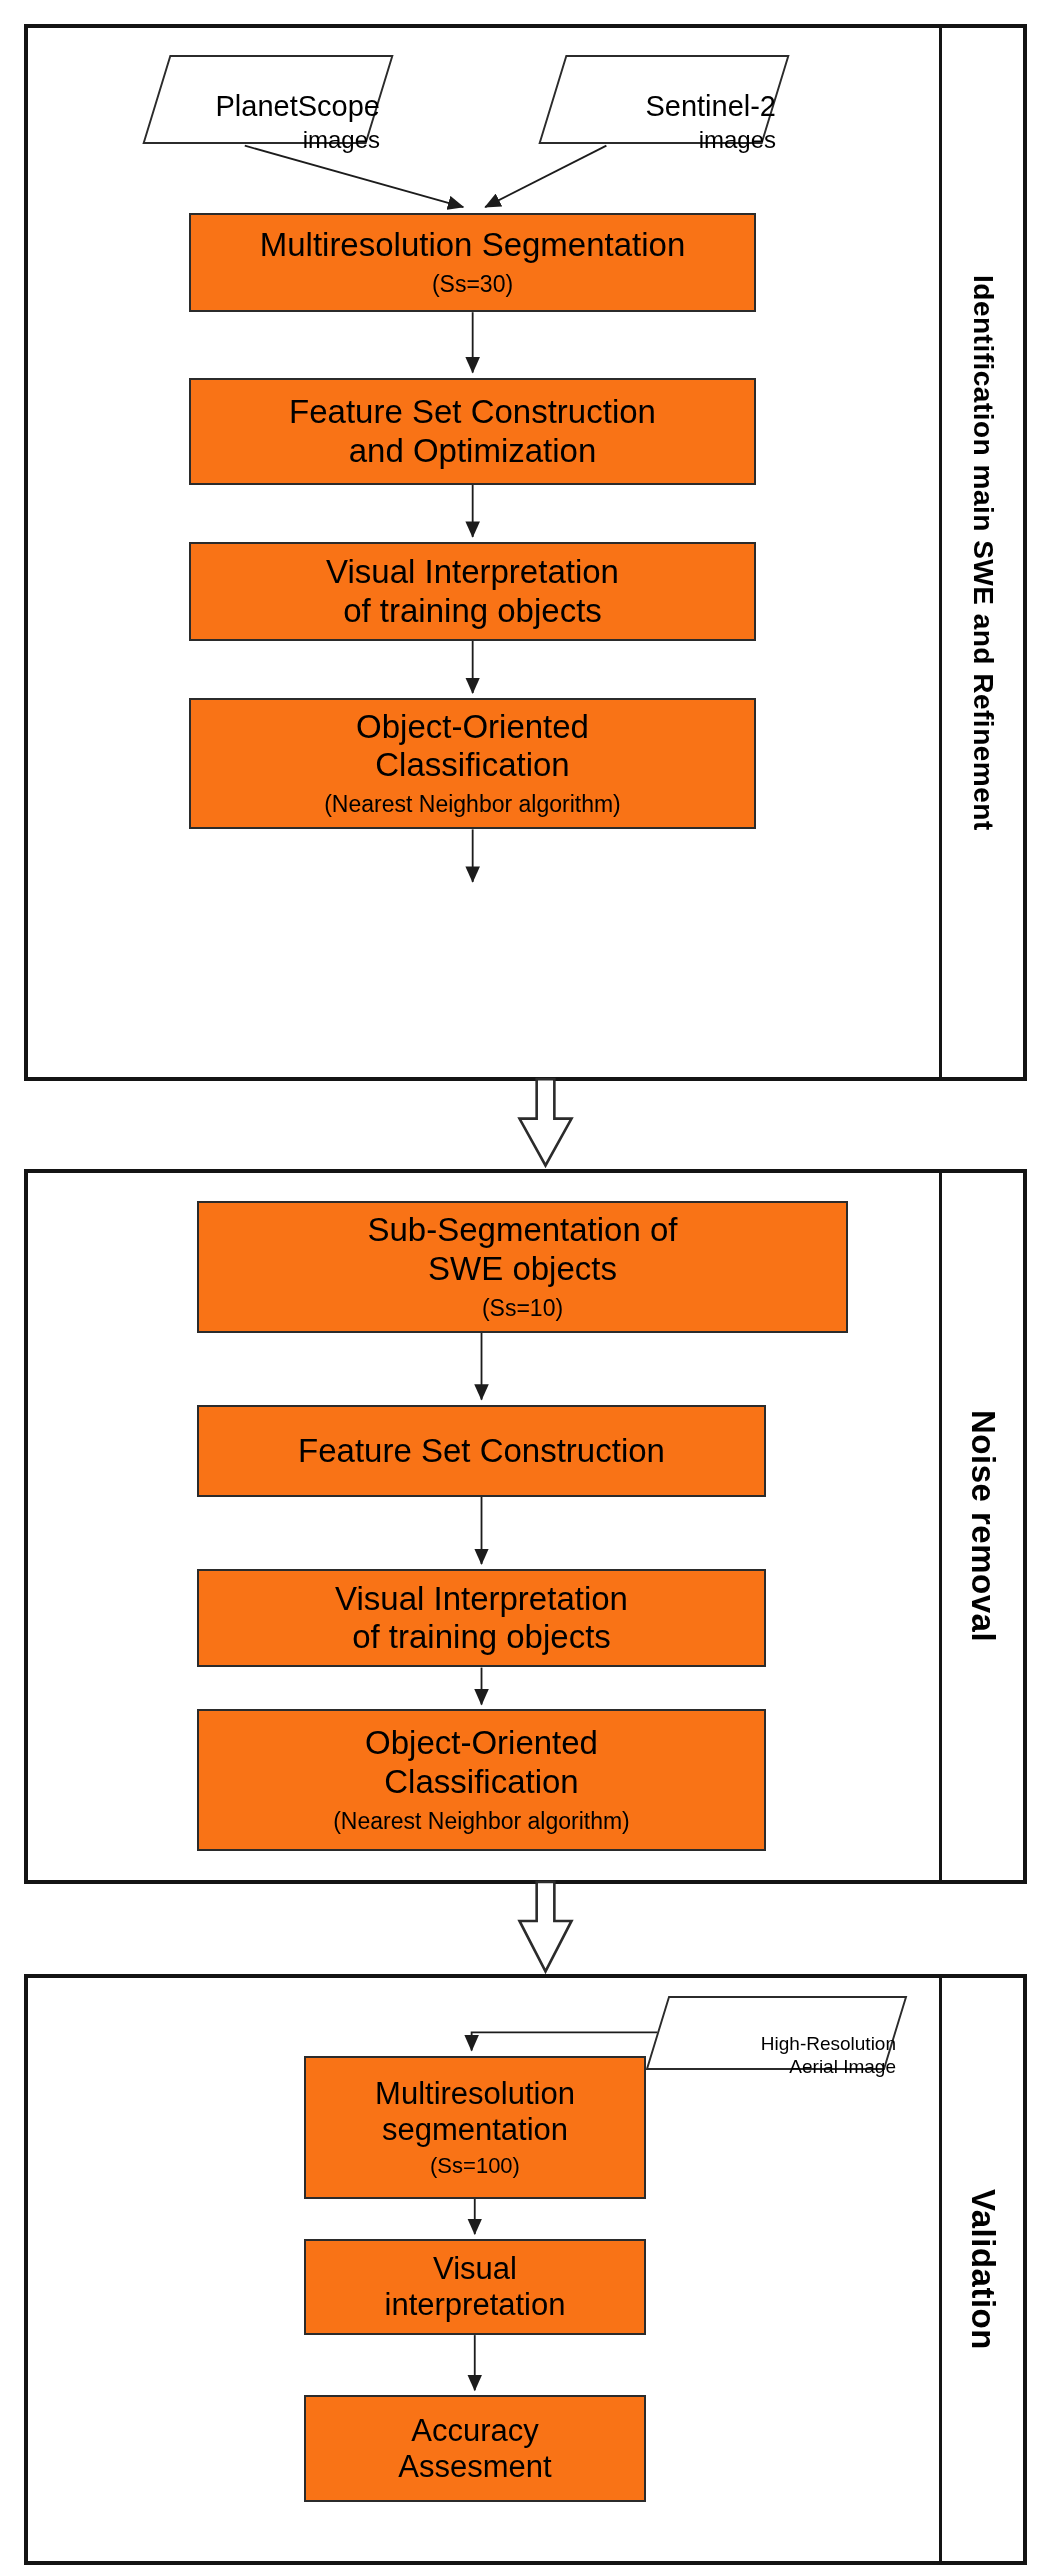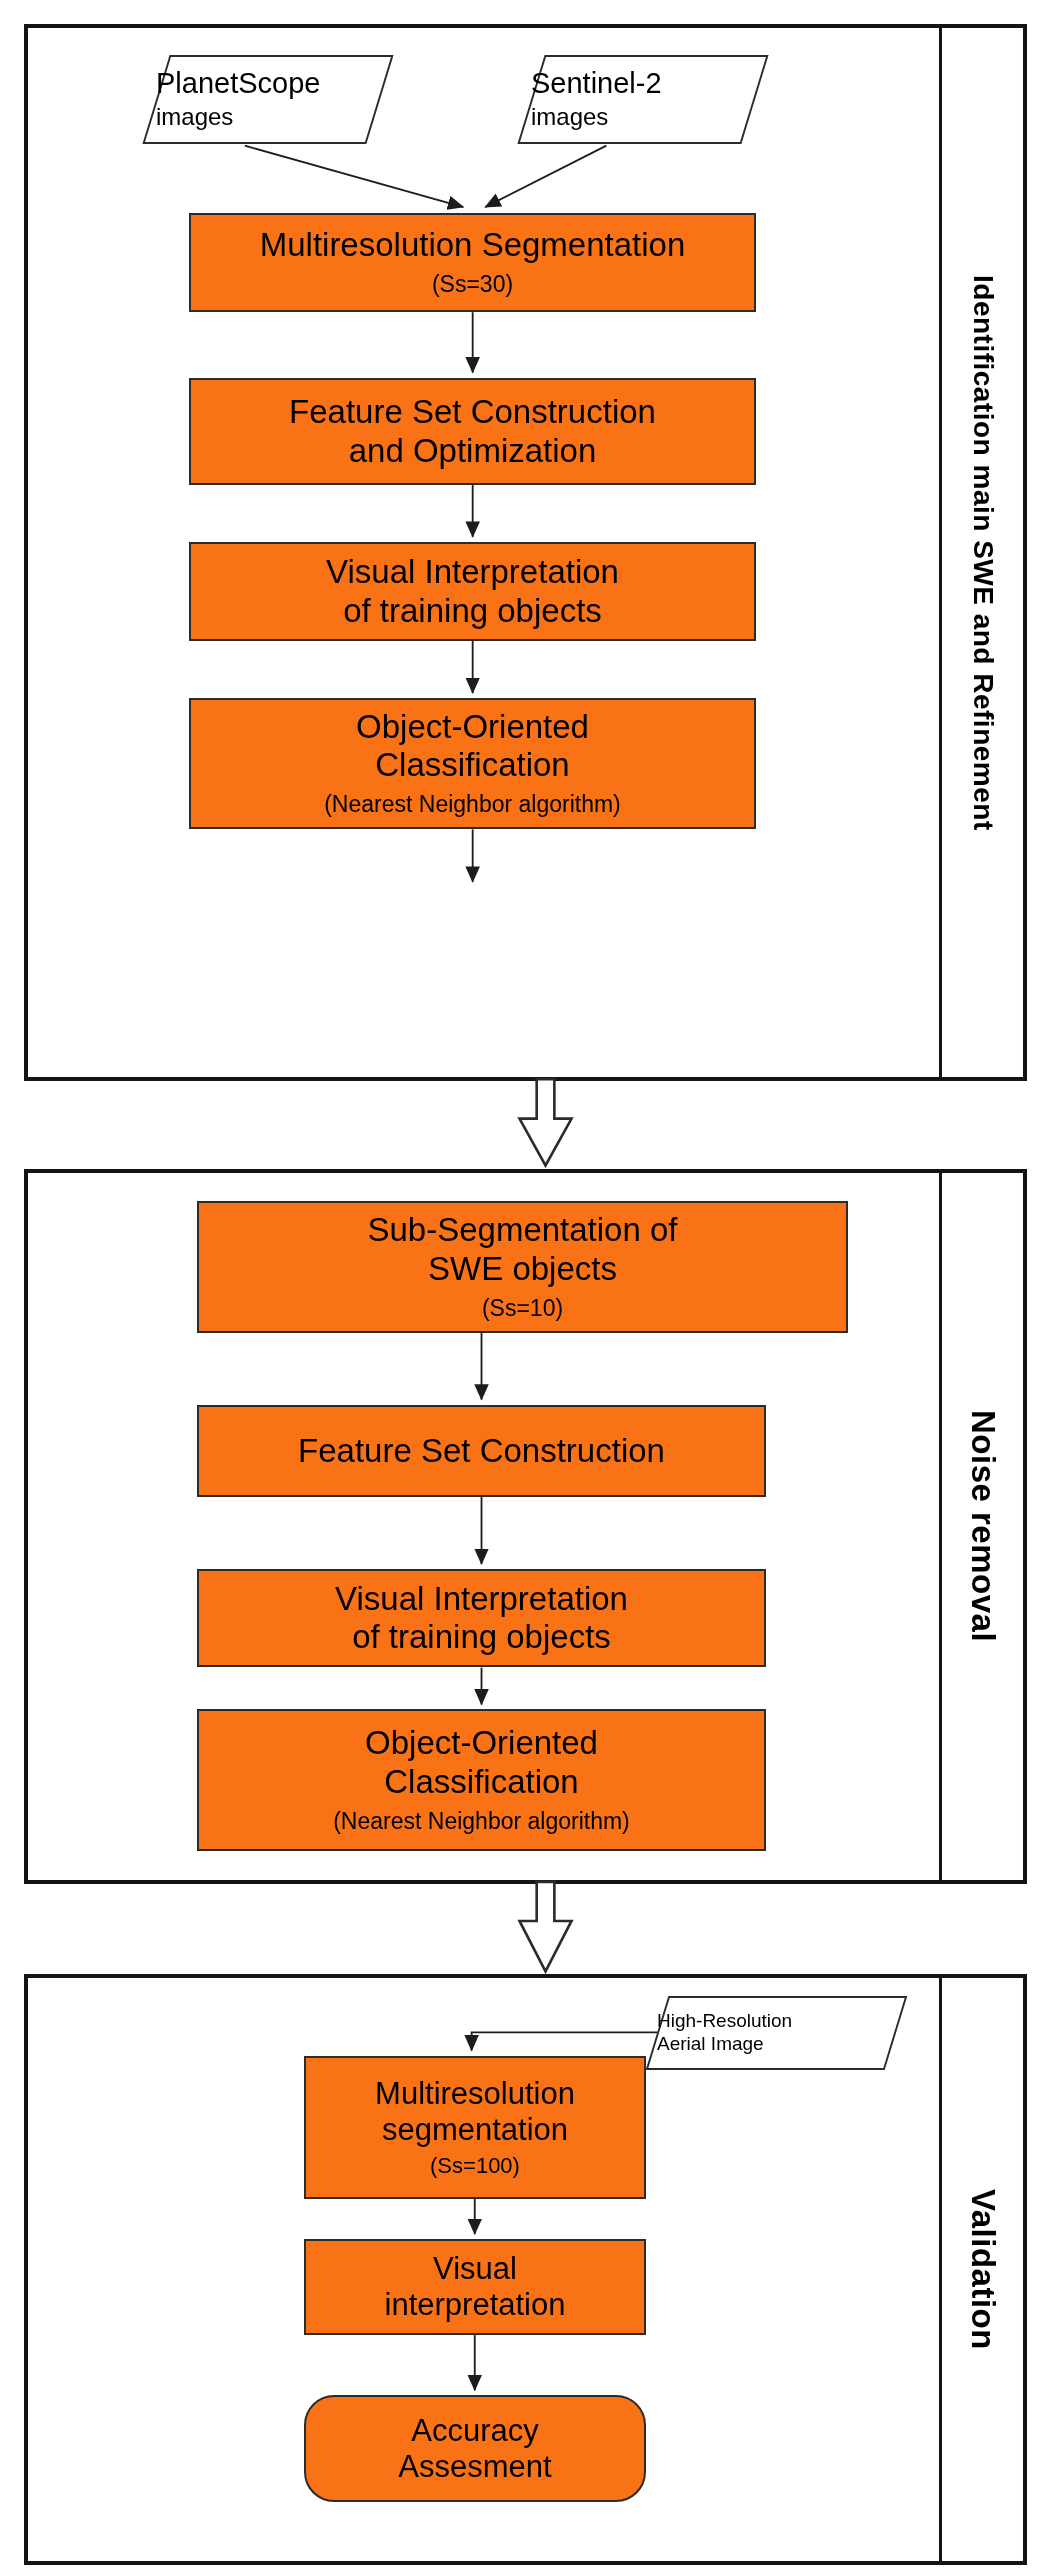--- a/index.html
+++ b/index.html
@@ -35,35 +35,35 @@
   #b2{left:189px;top:378px;width:567px;height:107px;}
   #b3{left:189px;top:542px;width:567px;height:99px;}
   #b4{left:189px;top:698px;width:567px;height:131px;}
   #b5{left:189px;top:887px;width:567px;height:132px;}
   #c1{left:197px;top:1201px;width:651px;height:132px;}
   #c2{left:197px;top:1405px;width:569px;height:92px;}
   #c3{left:197px;top:1569px;width:569px;height:98px;}
   #c4{left:197px;top:1709px;width:569px;height:142px;}
   #d1{left:304px;top:2056px;width:342px;height:143px;}
   #d2{left:304px;top:2239px;width:342px;height:96px;text-align:right;}
-  #d3{left:304px;top:2395px;width:342px;height:107px;border-radius:30px;}
+  #d3{left:304px;top:2395px;width:342px;height:107px;}
   #d1 .t,#d2 .t,#d3 .t{font-size:31px;}
   #d1 .n{font-size:22px;margin-top:4.2px;}
 
   .para{position:absolute;z-index:3;}
   .para .shape{
     position:absolute;left:0;top:0;right:0;bottom:0;box-sizing:border-box;
     border:2.1px solid #2b2b2b;background:#ffffff;transform:skewX(-17deg);
   }
   .para .content{
     position:relative;width:100%;height:100%;display:flex;flex-direction:column;
-    align-items:flex-start;justify-content:center;text-align:center;color:#000;
+    align-items:flex-end;justify-content:center;text-align:center;color:#000;margin-top:23px;
   }
   #p1{left:156px;top:55px;width:224px;height:89px;}
-  #p2{left:531px;top:55px;width:224px;height:89px;}
+  #p2{left:552px;top:55px;width:224px;height:89px;}
   #p3{left:657px;top:1996px;width:239px;height:74px;}
   .para .l1{font-size:29px;line-height:1.1;}
   .para .l2{font-size:24px;line-height:1.1;margin-top:4.2px;}
   #p3 .l1,#p3 .l2{font-size:19px;}
   #p3 .l2{margin-top:2.1px;}
 
   #connectors{position:absolute;left:0;top:0;width:1052px;height:2576px;z-index:2;}
 </style>
 </head>
 <body>

